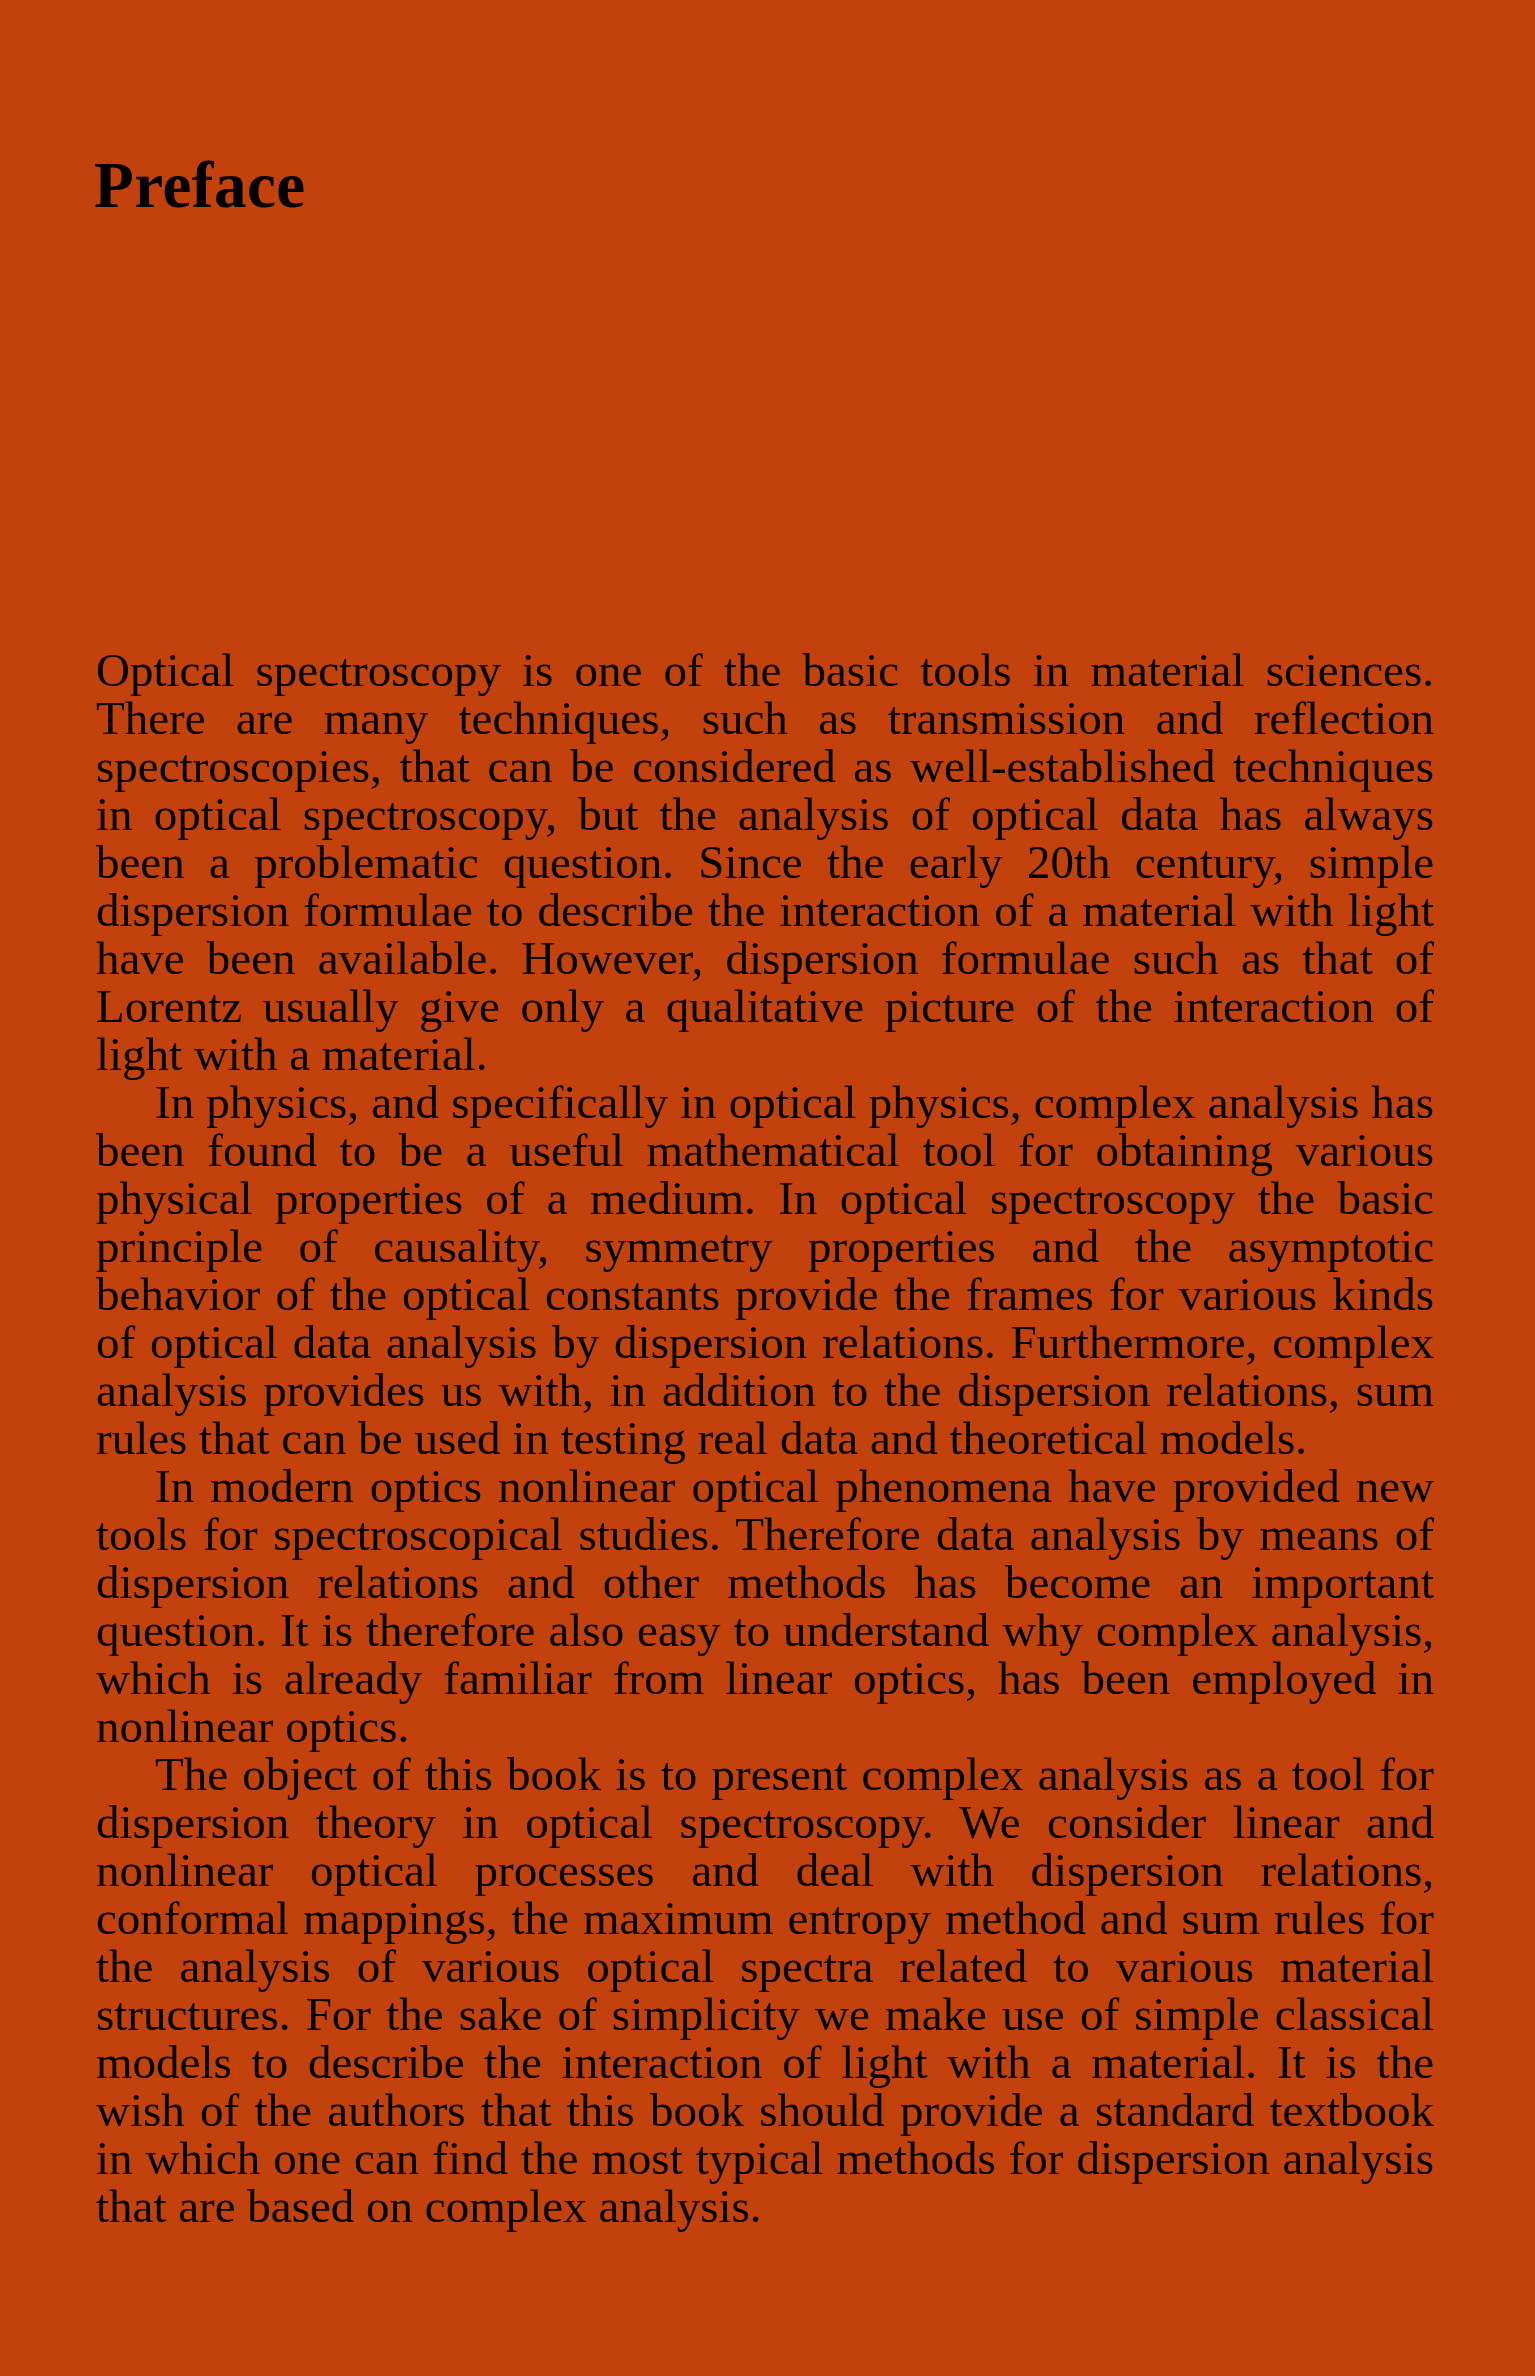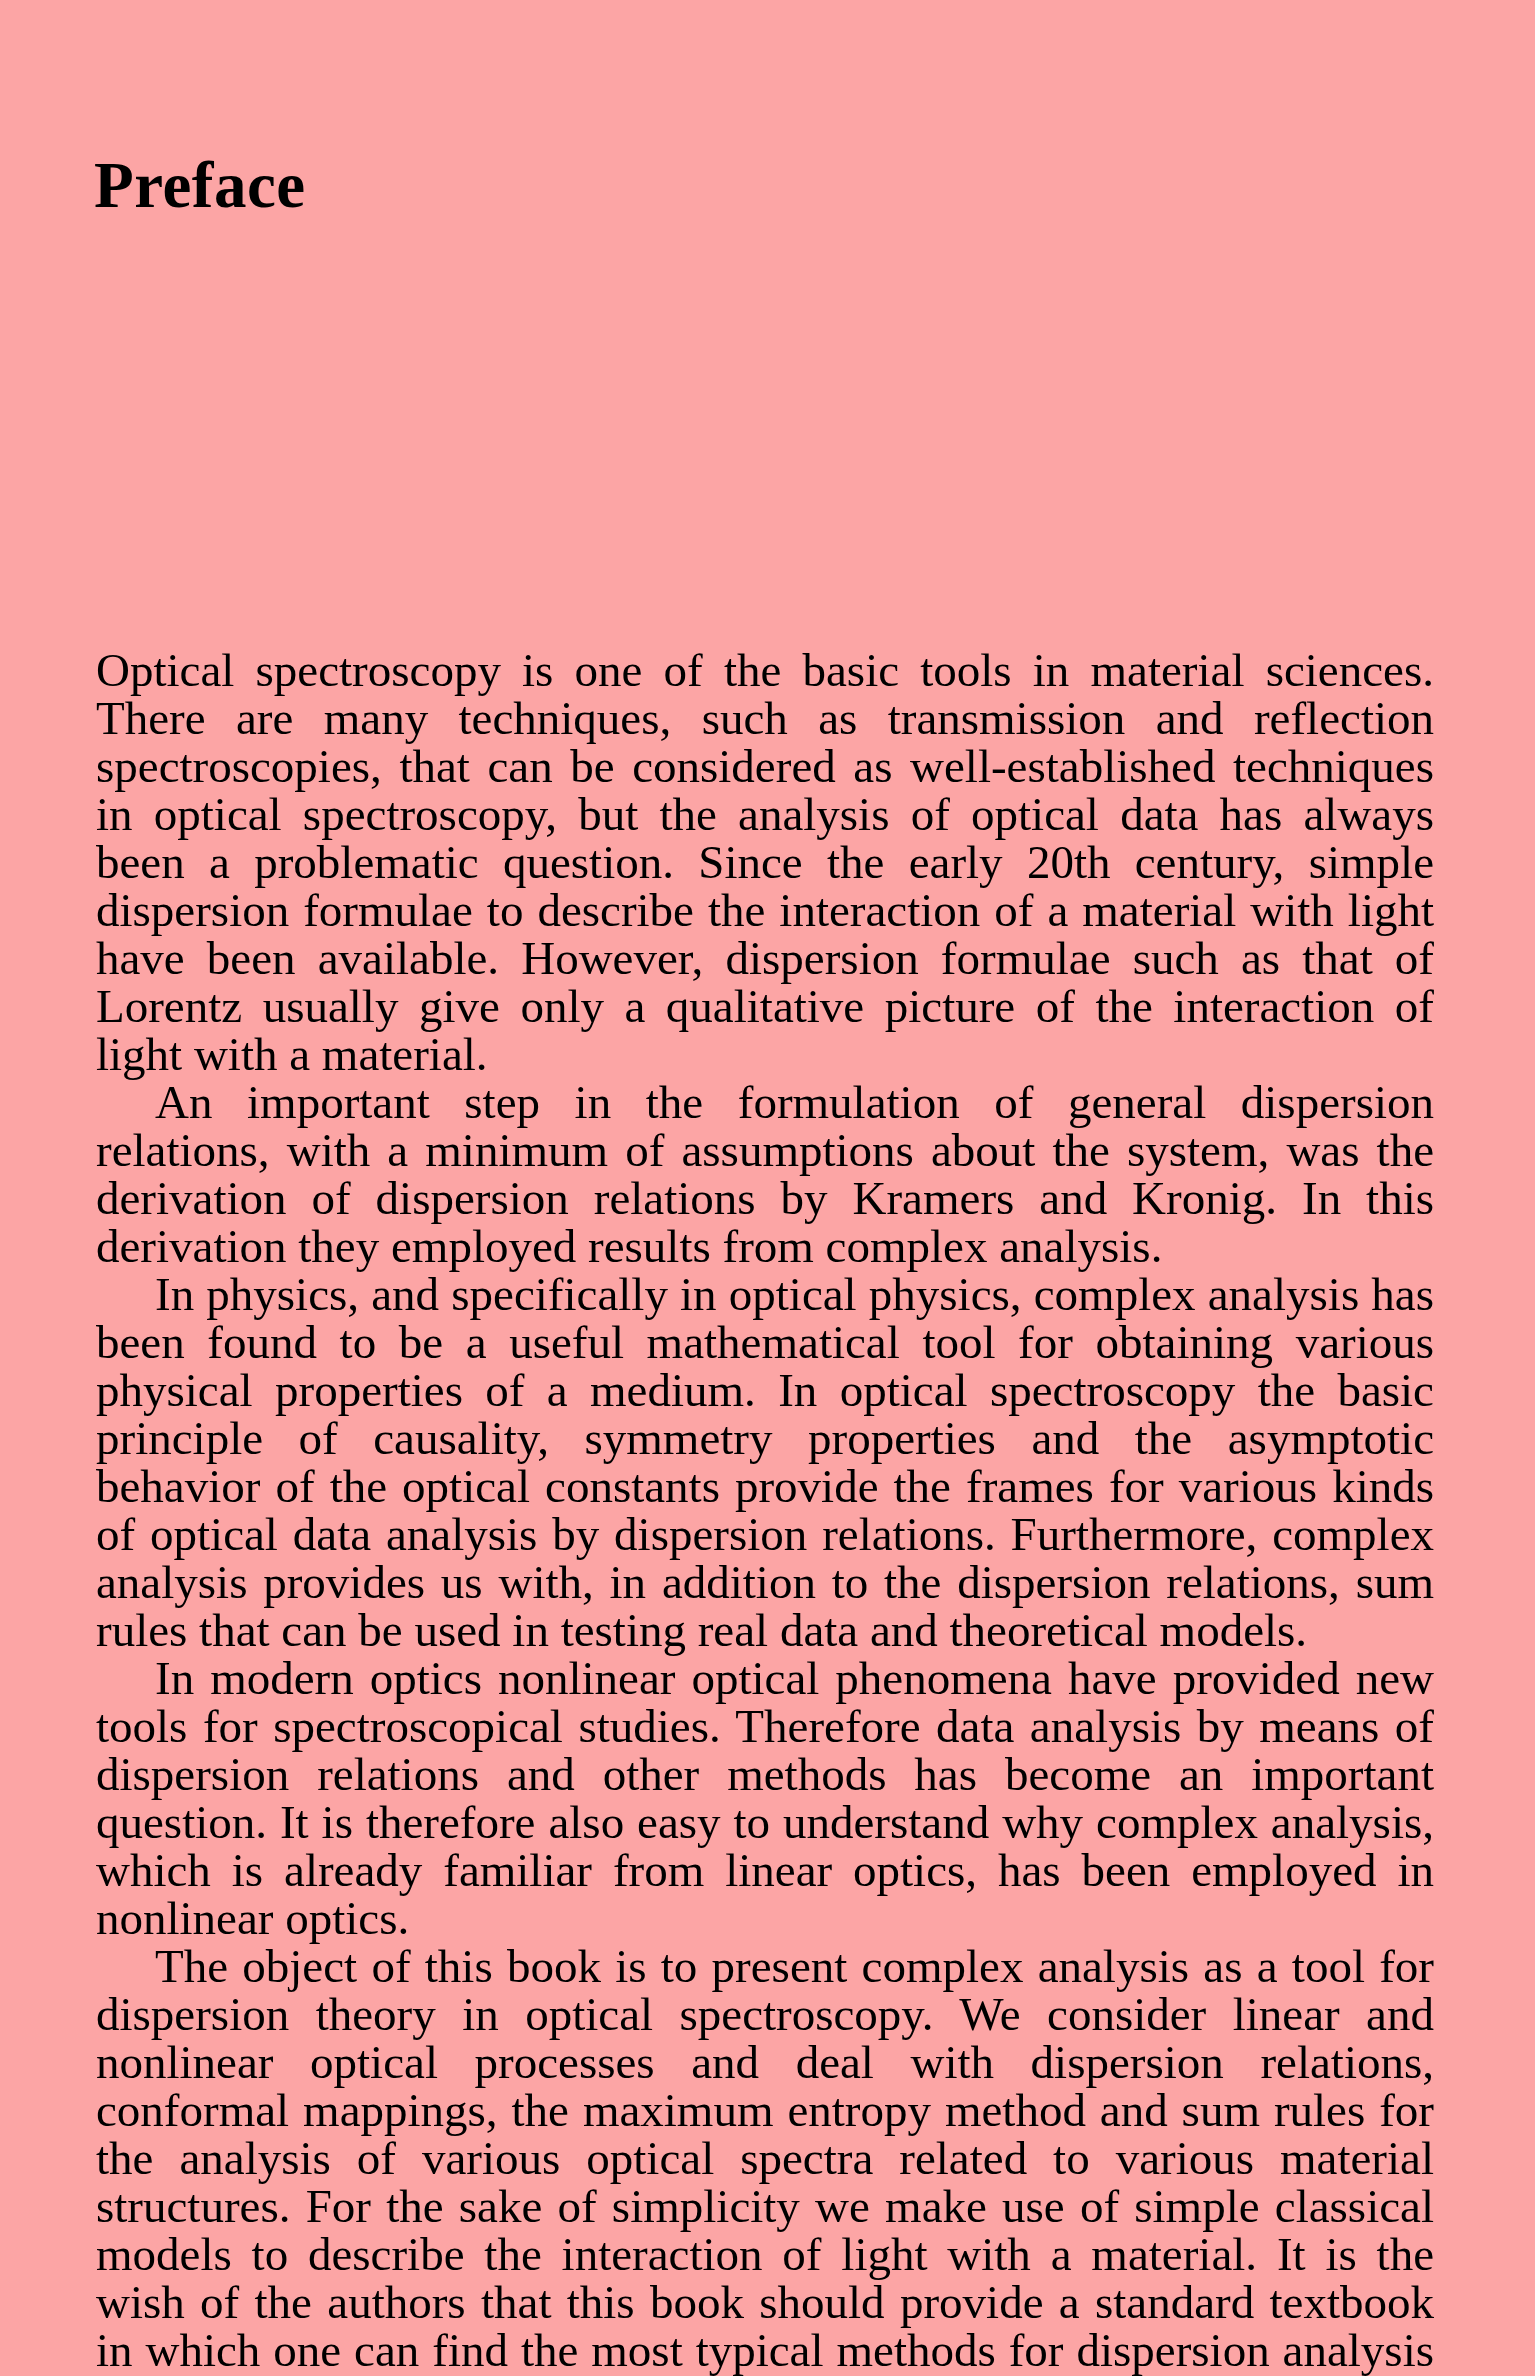--- a/index.html
+++ b/index.html
@@ -4,21 +4,21 @@
   <style>
     html, body {
       margin: 0;
       padding: 0;
       background: #ffffff;
     }
     .page {
       position: relative;
       width: 1535px;
       height: 2376px;
-      background: #fca5a5;
+      background: #c2410c;
       color: #000000;
       font-family: "Liberation Serif", "DejaVu Serif", serif;
       overflow: hidden;
     }
     .chapter-title {
       position: absolute;
       left: 94px;
       top: 153px;
       margin: 0;
       font-size: 65px;
@@ -46,19 +46,18 @@
     }
   </style>
 </head>
 <body>
 
 <div class="page">
   <h1 class="chapter-title">Preface</h1>
 
   <div class="body-text">
     <p>Optical spectroscopy is one of the basic tools in material sciences. There are many techniques, such as transmission and reflection spectroscopies, that can be considered as well-established techniques in optical spectroscopy, but the analysis of optical data has always been a problematic question. Since the early 20th century, simple dispersion formulae to describe the interaction of a material with light have been available. However, dispersion formulae such as that of Lorentz usually give only a qualitative picture of the interaction of light with a material.</p>
-    <p class="indented">An important step in the formulation of general dispersion relations, with a minimum of assumptions about the system, was the derivation of dispersion relations by Kramers and Kronig. In this derivation they employed results from complex analysis.</p>
     <p class="indented">In physics, and specifically in optical physics, complex analysis has been found to be a useful mathematical tool for obtaining various physical properties of a medium. In optical spectroscopy the basic principle of causality, symmetry properties and the asymptotic behavior of the optical constants provide the frames for various kinds of optical data analysis by dispersion relations. Furthermore, complex analysis provides us with, in addition to the dispersion relations, sum rules that can be used in testing real data and theoretical models.</p>
     <p class="indented">In modern optics nonlinear optical phenomena have provided new tools for spectroscopical studies. Therefore data analysis by means of dispersion relations and other methods has become an important question. It is therefore also easy to understand why complex analysis, which is already familiar from linear optics, has been employed in nonlinear optics.</p>
     <p class="indented">The object of this book is to present complex analysis as a tool for dispersion theory in optical spectroscopy. We consider linear and nonlinear optical processes and deal with dispersion relations, conformal mappings, the maximum entropy method and sum rules for the analysis of various optical spectra related to various material structures. For the sake of simplicity we make use of simple classical models to describe the interaction of light with a material. It is the wish of the authors that this book should provide a standard textbook in which one can find the most typical methods for dispersion analysis that are based on complex analysis.</p>
   </div>
 </div>
 
 
 </body></html>

